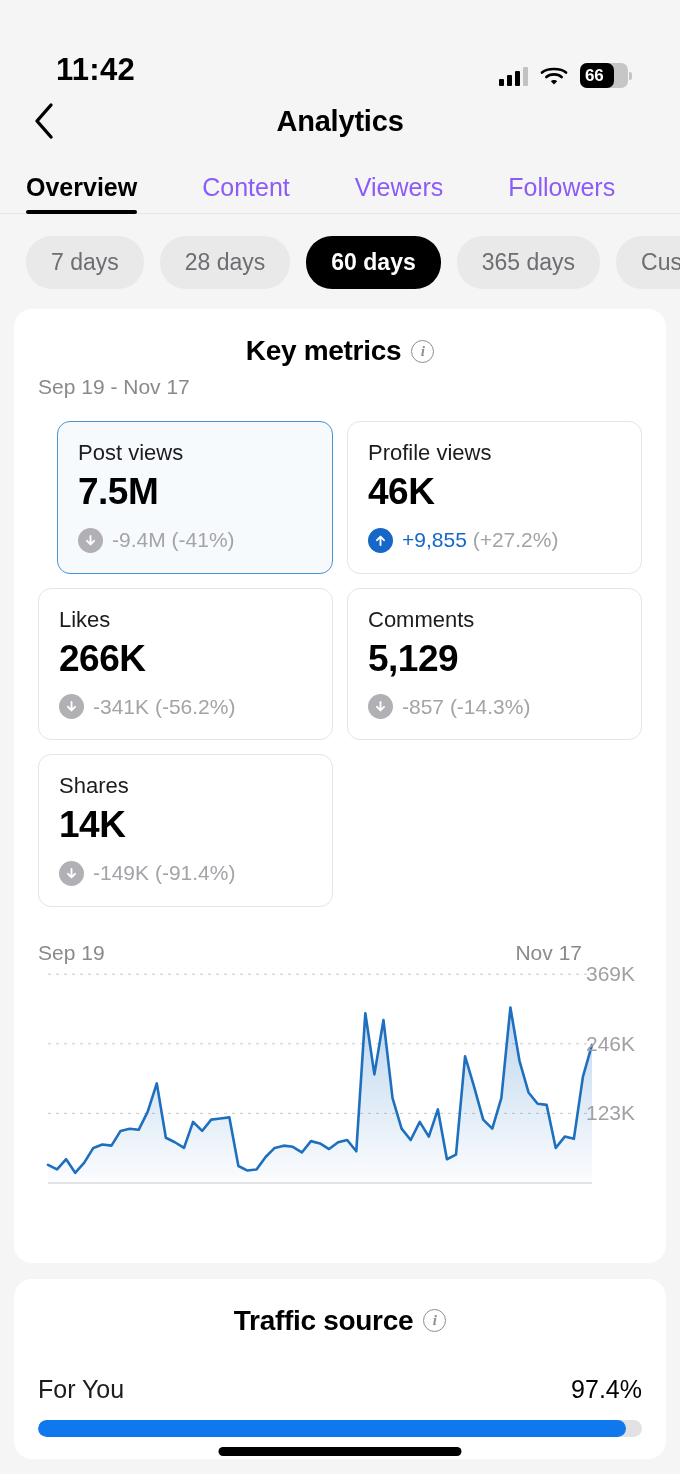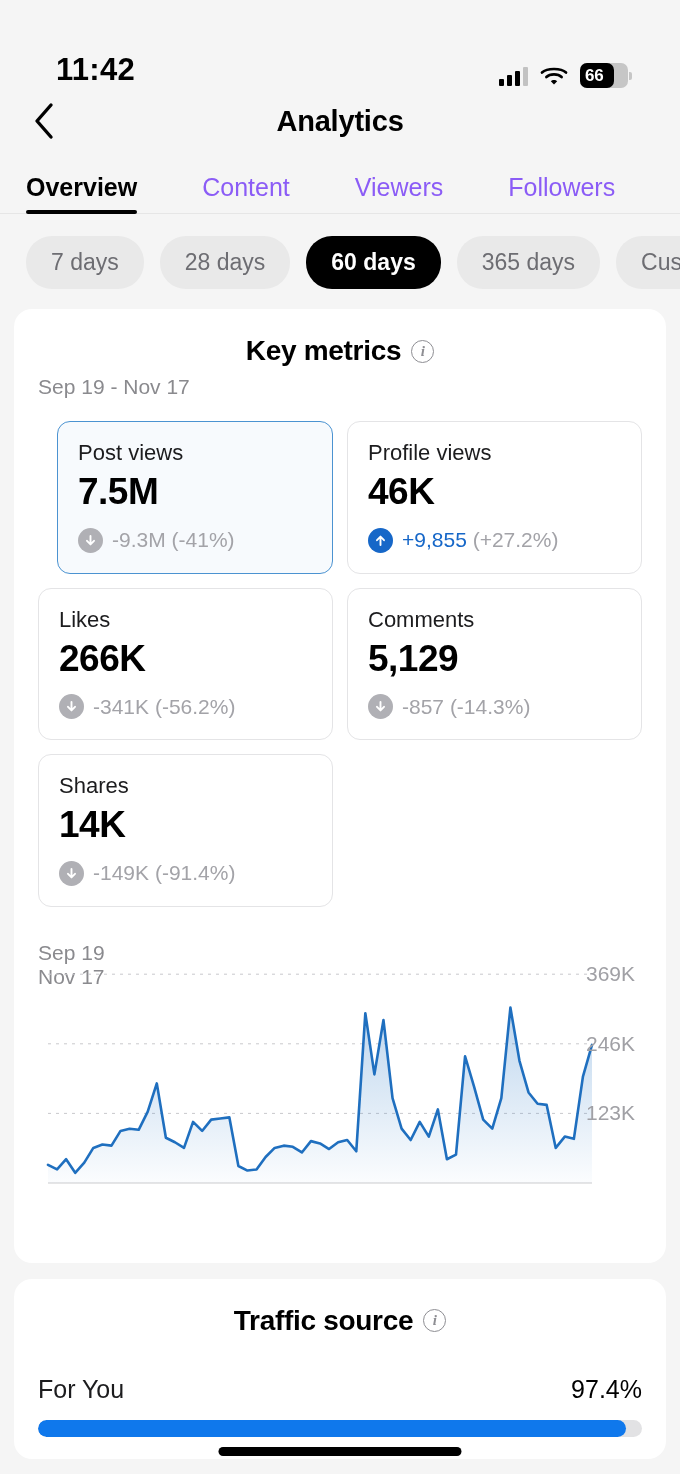--- a/index.html
+++ b/index.html
@@ -129,21 +129,21 @@
 
   
   .chart-wrap { position: relative; margin-top: 34px; height: 300px; }
   .chart-svg { position: absolute; left: 0; top: 0; }
   .ylab {
     position: absolute; right: 7px; font-size: 21px; color: #a0a0a5;
     transform: translateY(-50%); white-space: nowrap;
   }
   .xaxis {
     display: flex; justify-content: space-between;
-    padding: 0 0 0 0; margin-top: 6px; width: 544px; flex-direction: column;
+    padding: 0 0 0 0; margin-top: 6px; width: 544px;
   }
   .xlab { font-size: 21px; color: #8a8a8e; }
 
   
   .traffic-row {
     display: flex; justify-content: space-between; align-items: baseline;
     margin-top: 38px;
   }
   .traffic-name { font-size: 25px; color: #1c1c1e; }
   .traffic-pct { font-size: 25px; color: #000; }
@@ -224,21 +224,21 @@
 
       <div class="metric selected">
         <div class="metric-label">Post views</div>
         <div class="metric-value">7.5M</div>
         <div class="metric-delta">
           <span class="arrow-badge down">
             <svg width="13" height="13" viewBox="0 0 13 13">
                 <path d="M6.5 2 L6.5 10 M3 6.8 L6.5 10.4 L10 6.8" stroke="#fff" stroke-width="1.9" fill="none" stroke-linecap="round" stroke-linejoin="round"></path>
               </svg>
           </span>
-          <span class="delta-text"><span class="amt">-9.3M</span> <span>(-41%)</span></span>
+          <span class="delta-text"><span class="amt">-9.4M</span> <span>(-41%)</span></span>
         </div>
       </div>
 
       <div class="metric">
         <div class="metric-label">Profile views</div>
         <div class="metric-value">46K</div>
         <div class="metric-delta">
           <span class="arrow-badge up">
             <svg width="13" height="13" viewBox="0 0 13 13">
                 <path d="M6.5 11 L6.5 3 M3 6.2 L6.5 2.6 L10 6.2" stroke="#fff" stroke-width="1.9" fill="none" stroke-linecap="round" stroke-linejoin="round"></path>

